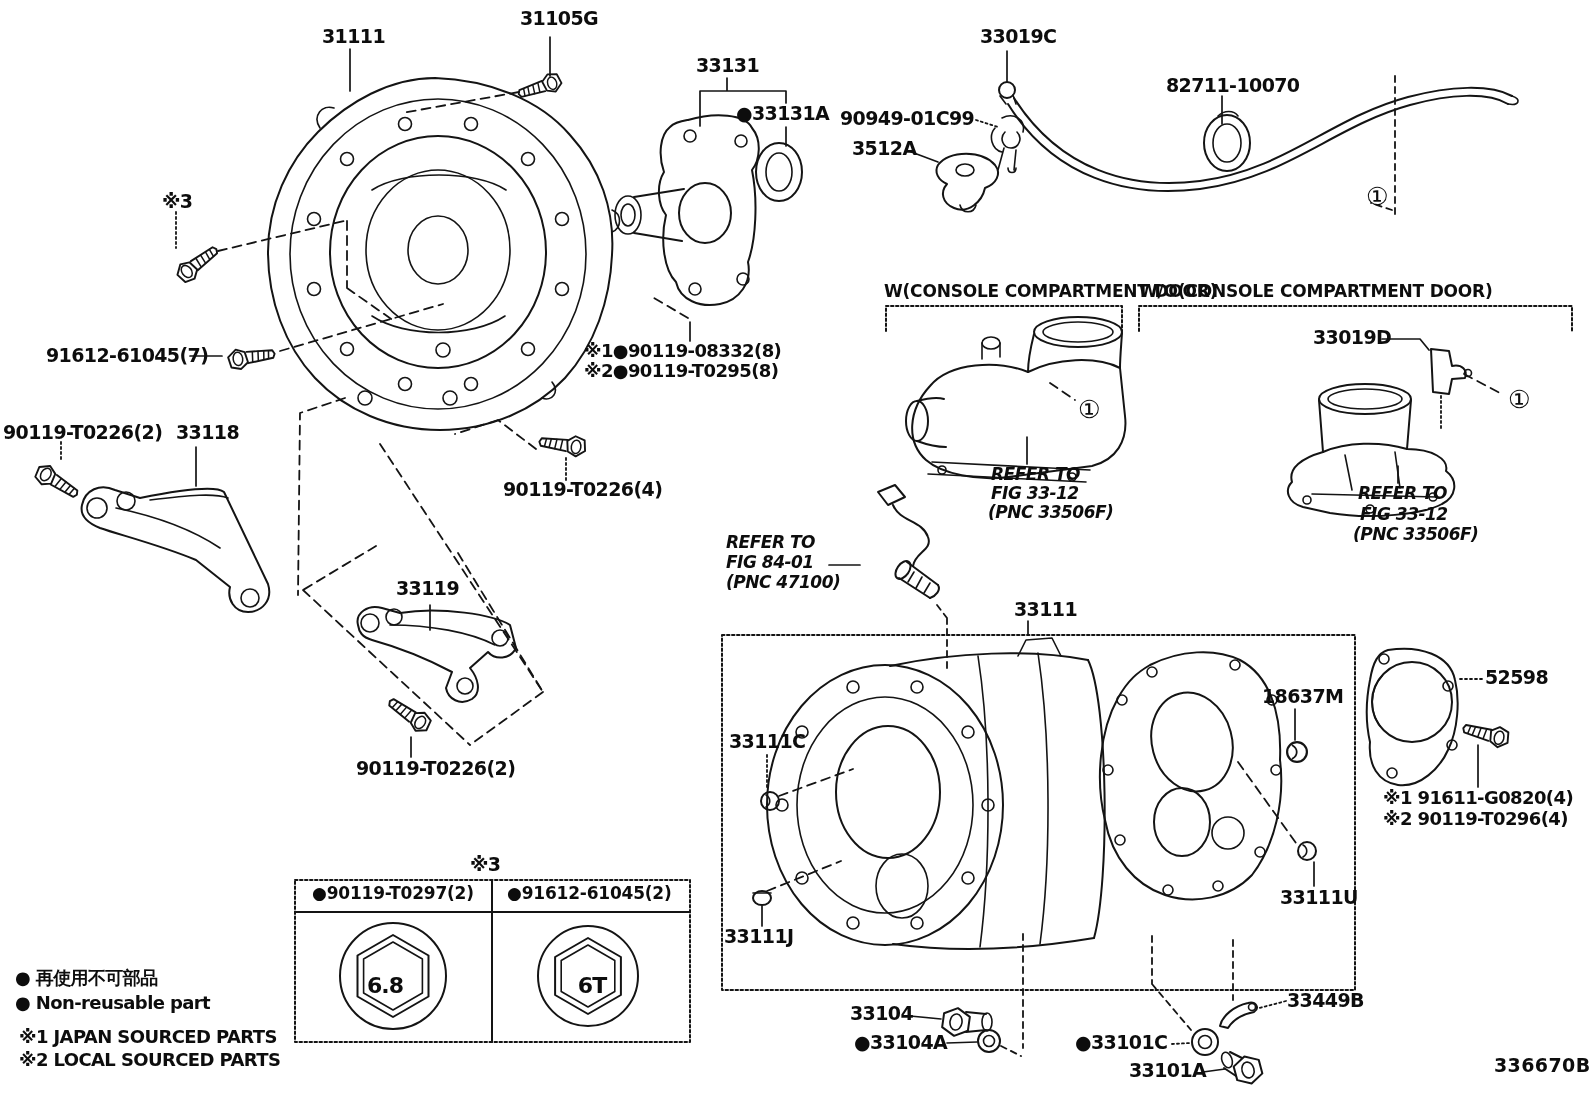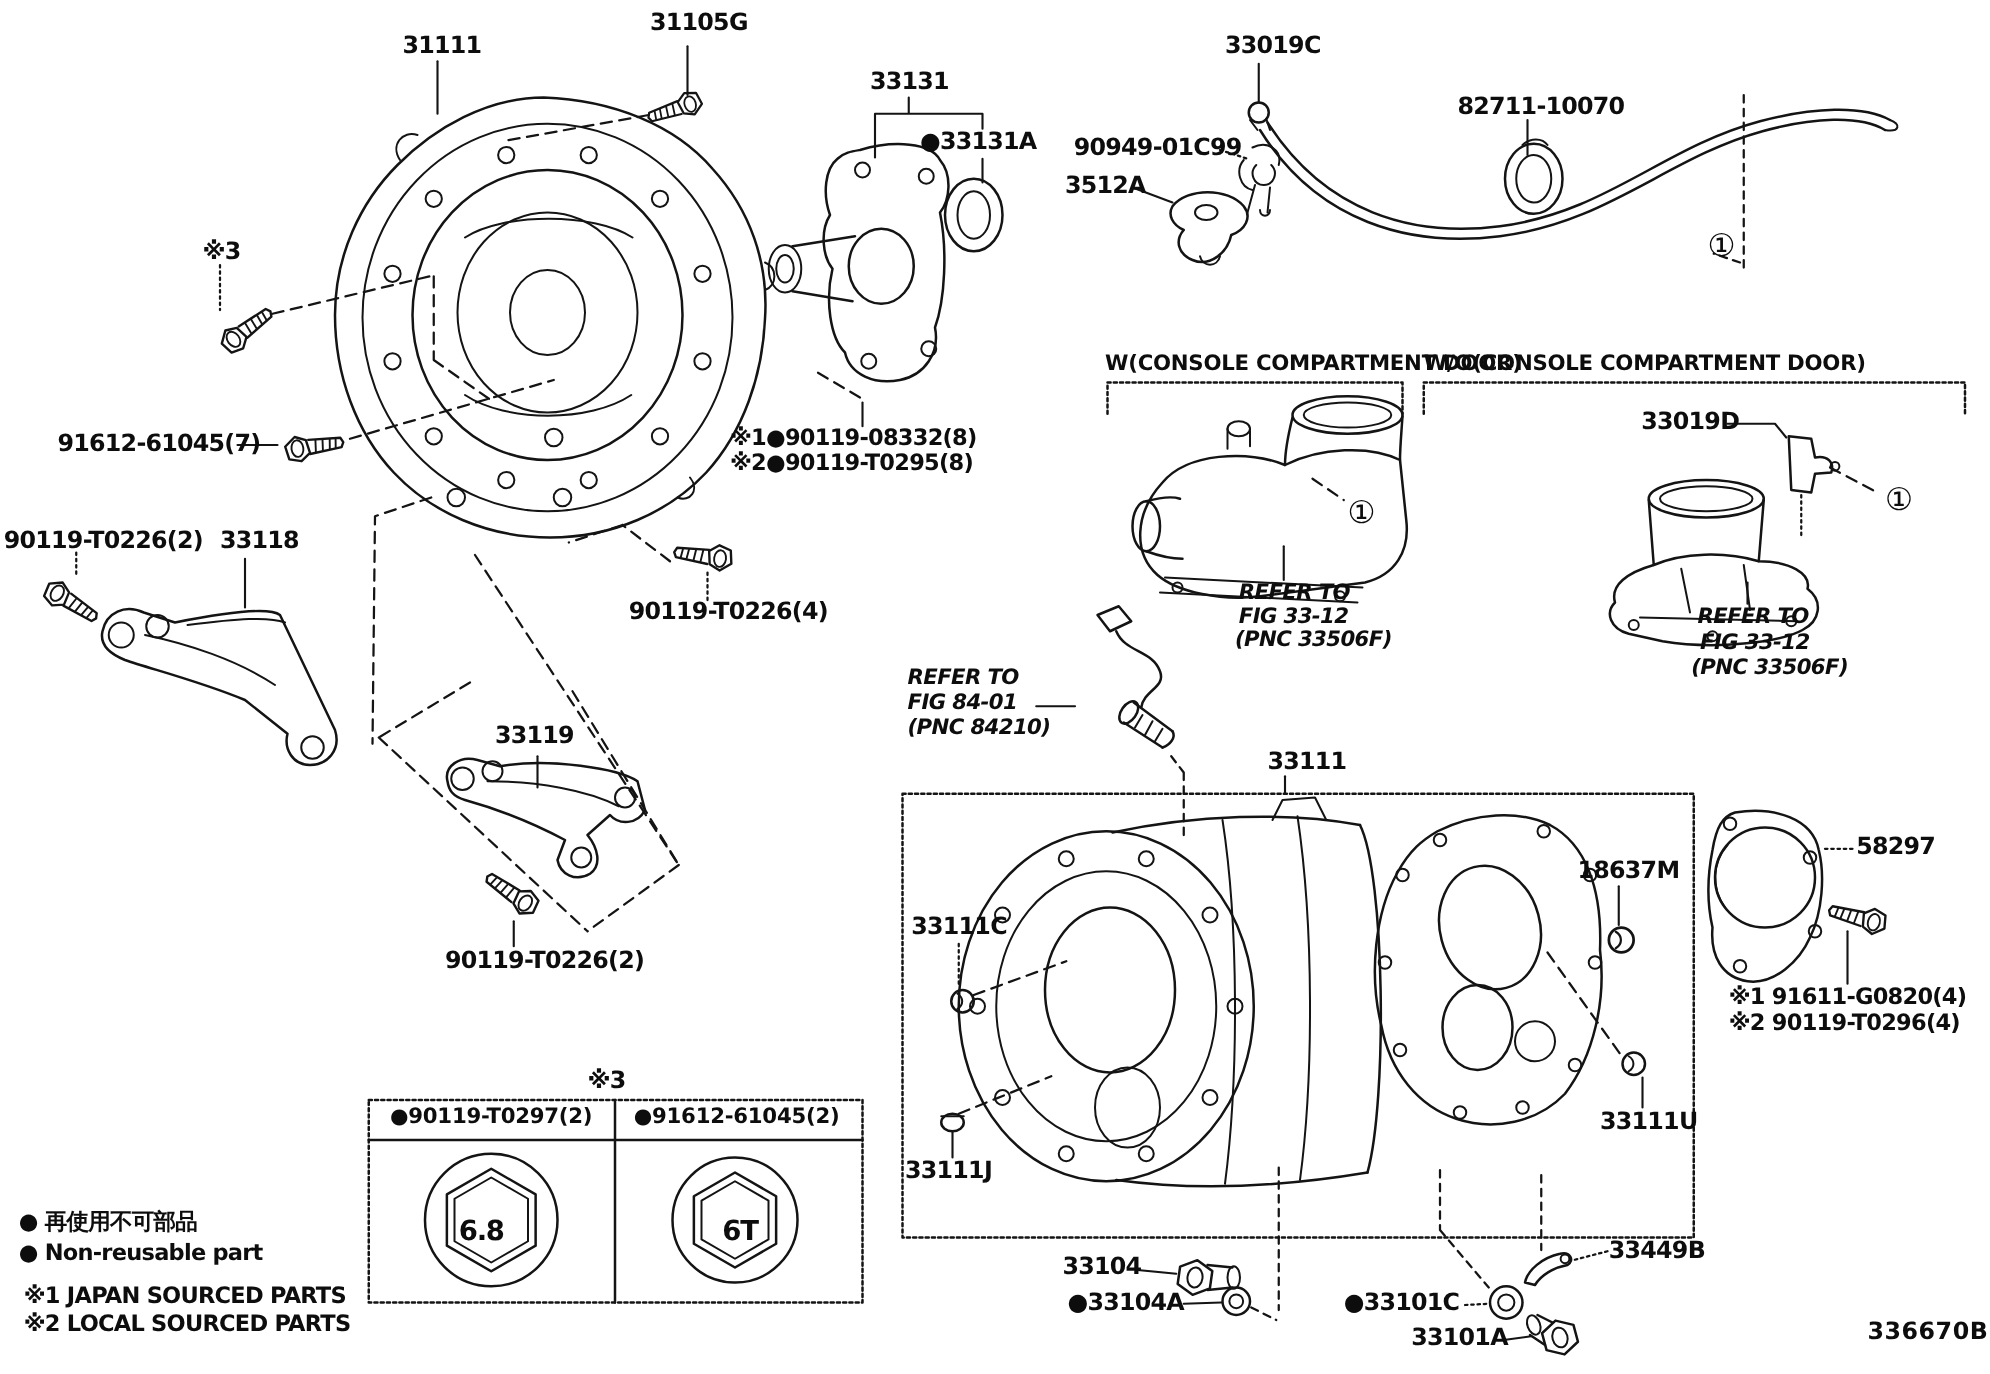--- a/index.html
+++ b/index.html
@@ -348,21 +348,21 @@
     <polygon class="s thin" points="588,945 614.8,960.5 614.8,991.5 588,1007 561.2,991.5 561.2,960.5"></polygon>
   </g>
 </svg>
 
 <div class="lbl" style="left:322px;top:27px">31111</div>
 <div class="lbl" style="left:520px;top:9px">31105G</div>
 <div class="lbl" style="left:696px;top:56px">33131</div>
 <div class="lbl" style="left:736px;top:104px">●33131A</div>
 <div class="lbl" style="left:980px;top:27px">33019C</div>
 <div class="lbl" style="left:1166px;top:76px">82711-10070</div>
-<div class="lbl" style="left:859px;top:109px">90949-01C99</div>
+<div class="lbl" style="left:840px;top:109px">90949-01C99</div>
 <div class="lbl" style="left:852px;top:139px">3512A</div>
 
 <div class="lbl hdr" style="left:884px;top:283px">W(CONSOLE COMPARTMENT DOOR)</div>
 <div class="lbl hdr" style="left:1139px;top:283px">W/O(CONSOLE COMPARTMENT DOOR)</div>
 <div class="lbl" style="left:1313px;top:328px">33019D</div>
 
 <div class="lbl sym" style="left:1366px;top:184px">①</div>
 <div class="lbl sym" style="left:1078px;top:397px">①</div>
 <div class="lbl sym" style="left:1508px;top:387px">①</div>
 
@@ -378,28 +378,28 @@
 <div class="lbl" style="left:3px;top:423px">90119-T0226(2)</div>
 <div class="lbl" style="left:176px;top:423px">33118</div>
 <div class="lbl note" style="left:584px;top:342px">※1●90119-08332(8)</div>
 <div class="lbl note" style="left:584px;top:362px">※2●90119-T0295(8)</div>
 <div class="lbl" style="left:503px;top:480px">90119-T0226(4)</div>
 <div class="lbl" style="left:396px;top:579px">33119</div>
 <div class="lbl" style="left:356px;top:759px">90119-T0226(2)</div>
 
 <div class="lbl ref" style="left:726px;top:534px">REFER TO</div>
 <div class="lbl ref" style="left:726px;top:554px">FIG 84-01</div>
-<div class="lbl ref" style="left:726px;top:574px">(PNC 84210)</div>
+<div class="lbl ref" style="left:726px;top:574px">(PNC 47100)</div>
 
 <div class="lbl" style="left:1014px;top:600px">33111</div>
 <div class="lbl" style="left:729px;top:732px">33111C</div>
 <div class="lbl" style="left:724px;top:927px">33111J</div>
 <div class="lbl" style="left:1262px;top:687px">18637M</div>
 <div class="lbl" style="left:1280px;top:888px">33111U</div>
-<div class="lbl" style="left:1485px;top:668px">58297</div>
+<div class="lbl" style="left:1485px;top:668px">52598</div>
 <div class="lbl note" style="left:1383px;top:789px">※1 91611-G0820(4)</div>
 <div class="lbl note" style="left:1383px;top:810px">※2 90119-T0296(4)</div>
 
 <div class="lbl" style="left:850px;top:1004px">33104</div>
 <div class="lbl" style="left:854px;top:1033px">●33104A</div>
 <div class="lbl" style="left:1075px;top:1033px">●33101C</div>
 <div class="lbl" style="left:1129px;top:1061px">33101A</div>
 <div class="lbl" style="left:1287px;top:991px">33449B</div>
 
 <div class="lbl" style="left:470px;top:855px">※3</div>

